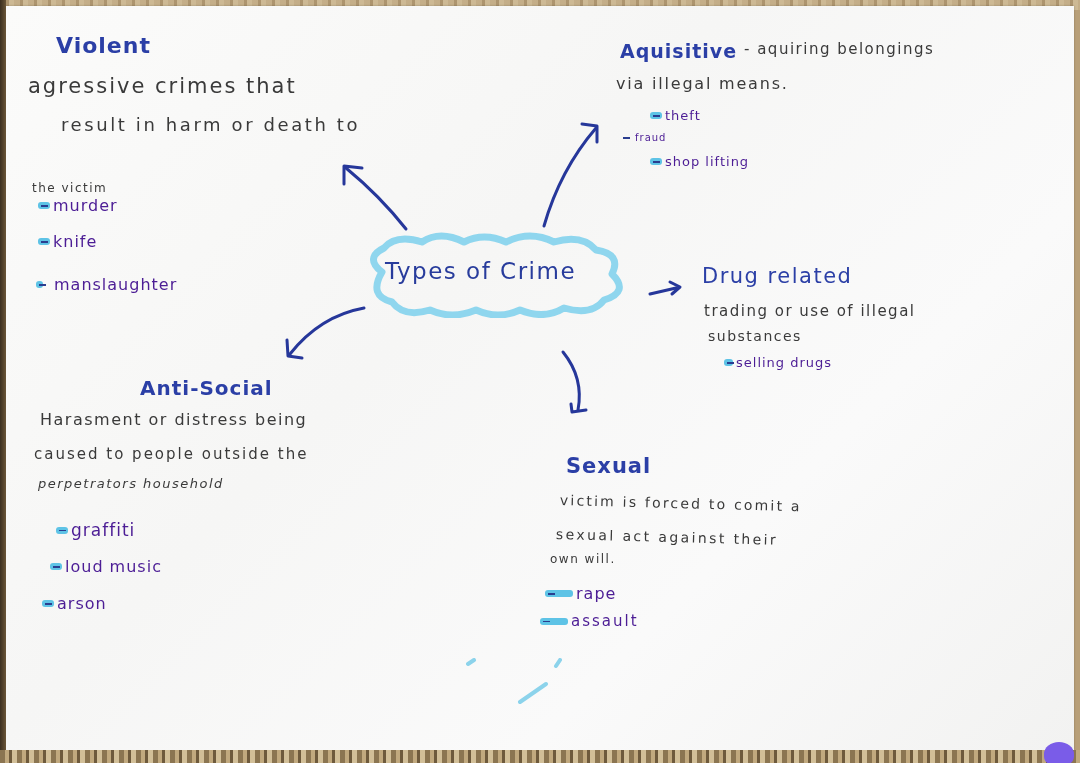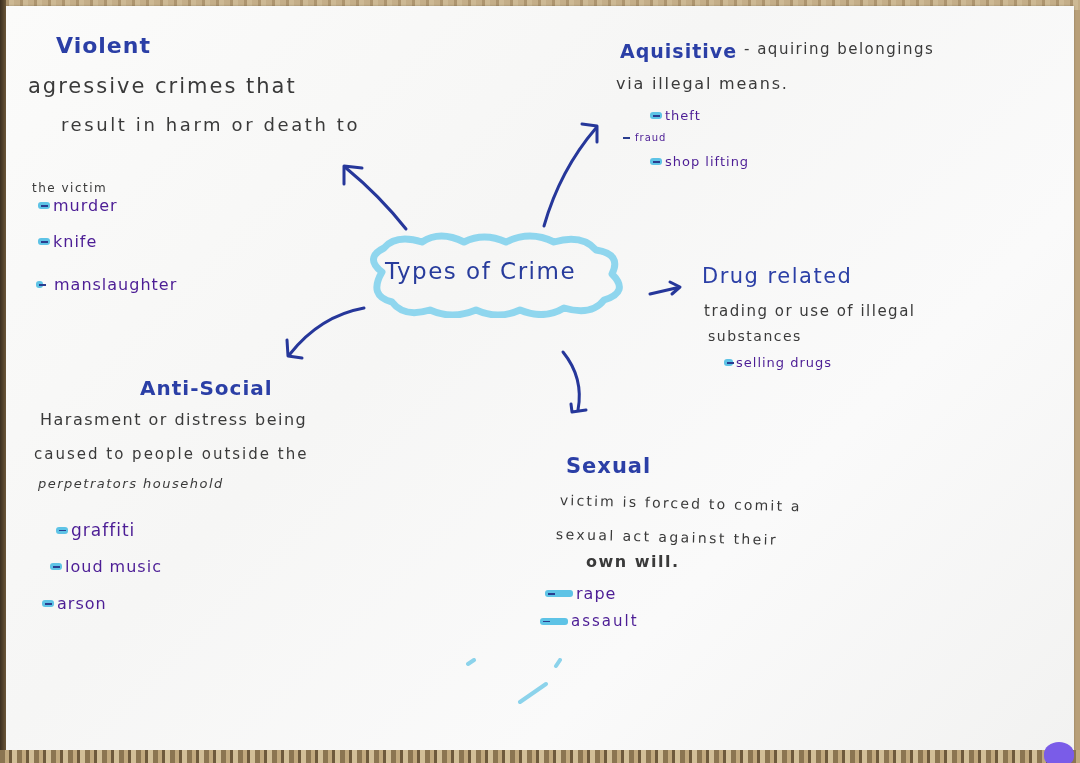--- a/index.html
+++ b/index.html
@@ -179,21 +179,21 @@
     <span>loud music</span>
   </div>
 <div class="bullet" style="left:42px;top:594px;font-size:16px;">
     <span class="mark"></span>
     <span>arson</span>
   </div>
 
 <div class="heading" style="left:566px;top:454px;font-size:21px;">Sexual</div>
 <div class="body-text" style="left:560px;top:492px;font-size:14px;letter-spacing:2.2px;transform:rotate(1.5deg);transform-origin:left;">victim is forced to comit a</div>
 <div class="body-text" style="left:556px;top:526px;font-size:14px;letter-spacing:2.4px;transform:rotate(1.5deg);transform-origin:left;">sexual act against their</div>
-<div class="body-text" style="left:586px;top:552px;font-size:16px;font-weight:bold;">own will.</div>
+<div class="body-text" style="left:550px;top:552px;font-size:12px;">own will.</div>
 <div class="bullet" style="left:545px;top:584px;font-size:16px;">
     <span class="mark" style="width:28px;"></span>
     <span>rape</span>
   </div>
 <div class="bullet" style="left:540px;top:612px;font-size:15px;">
     <span class="mark" style="width:28px;"></span>
     <span style="letter-spacing:2px;">assault</span>
   </div>
 
 </body></html>

